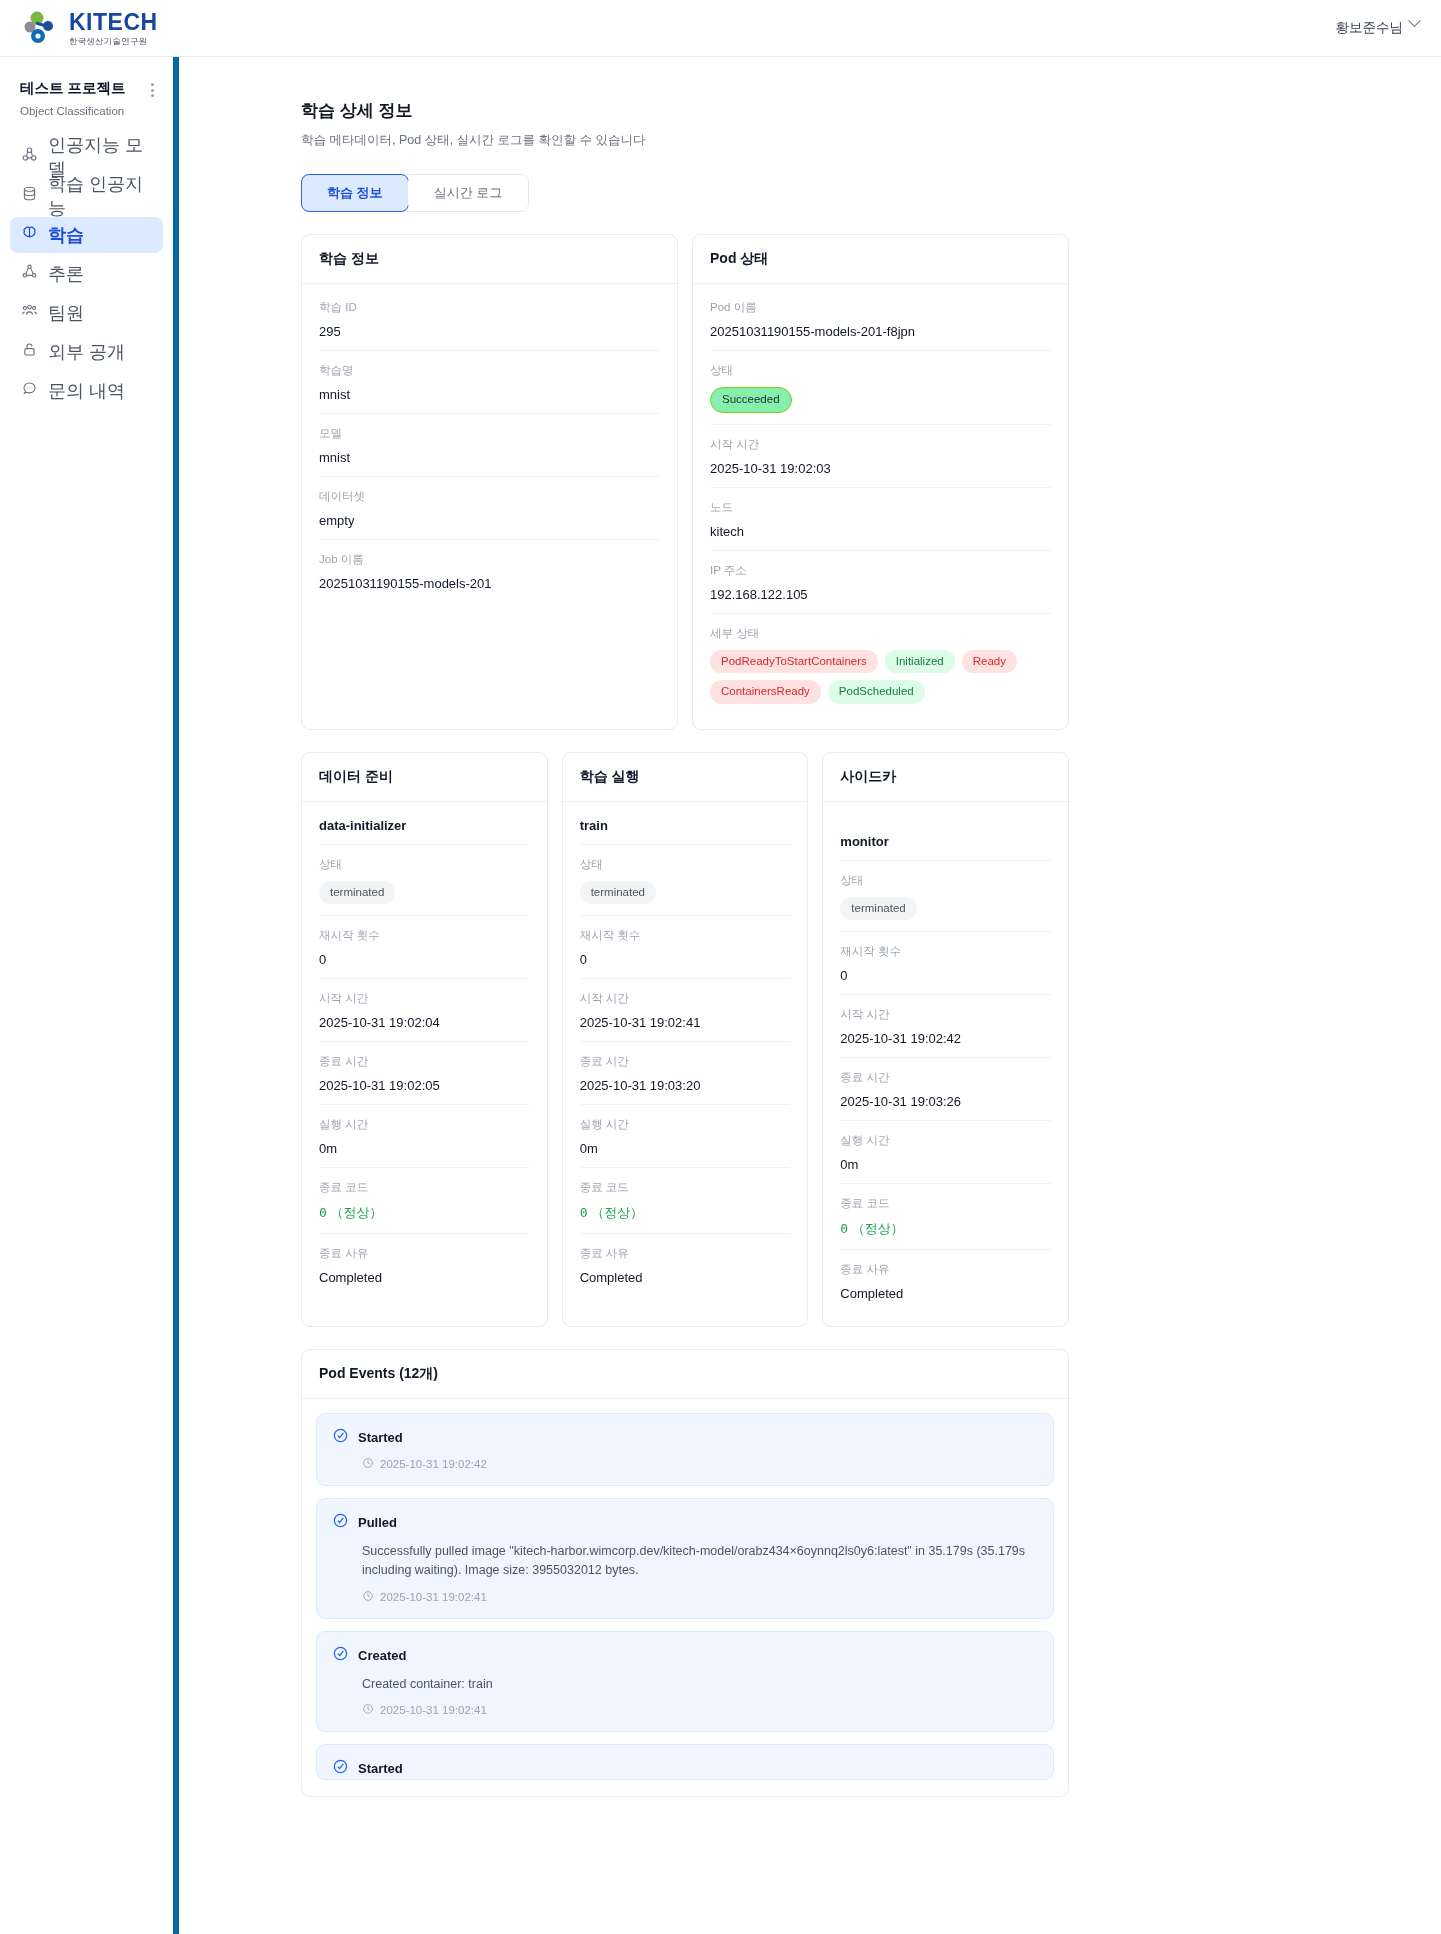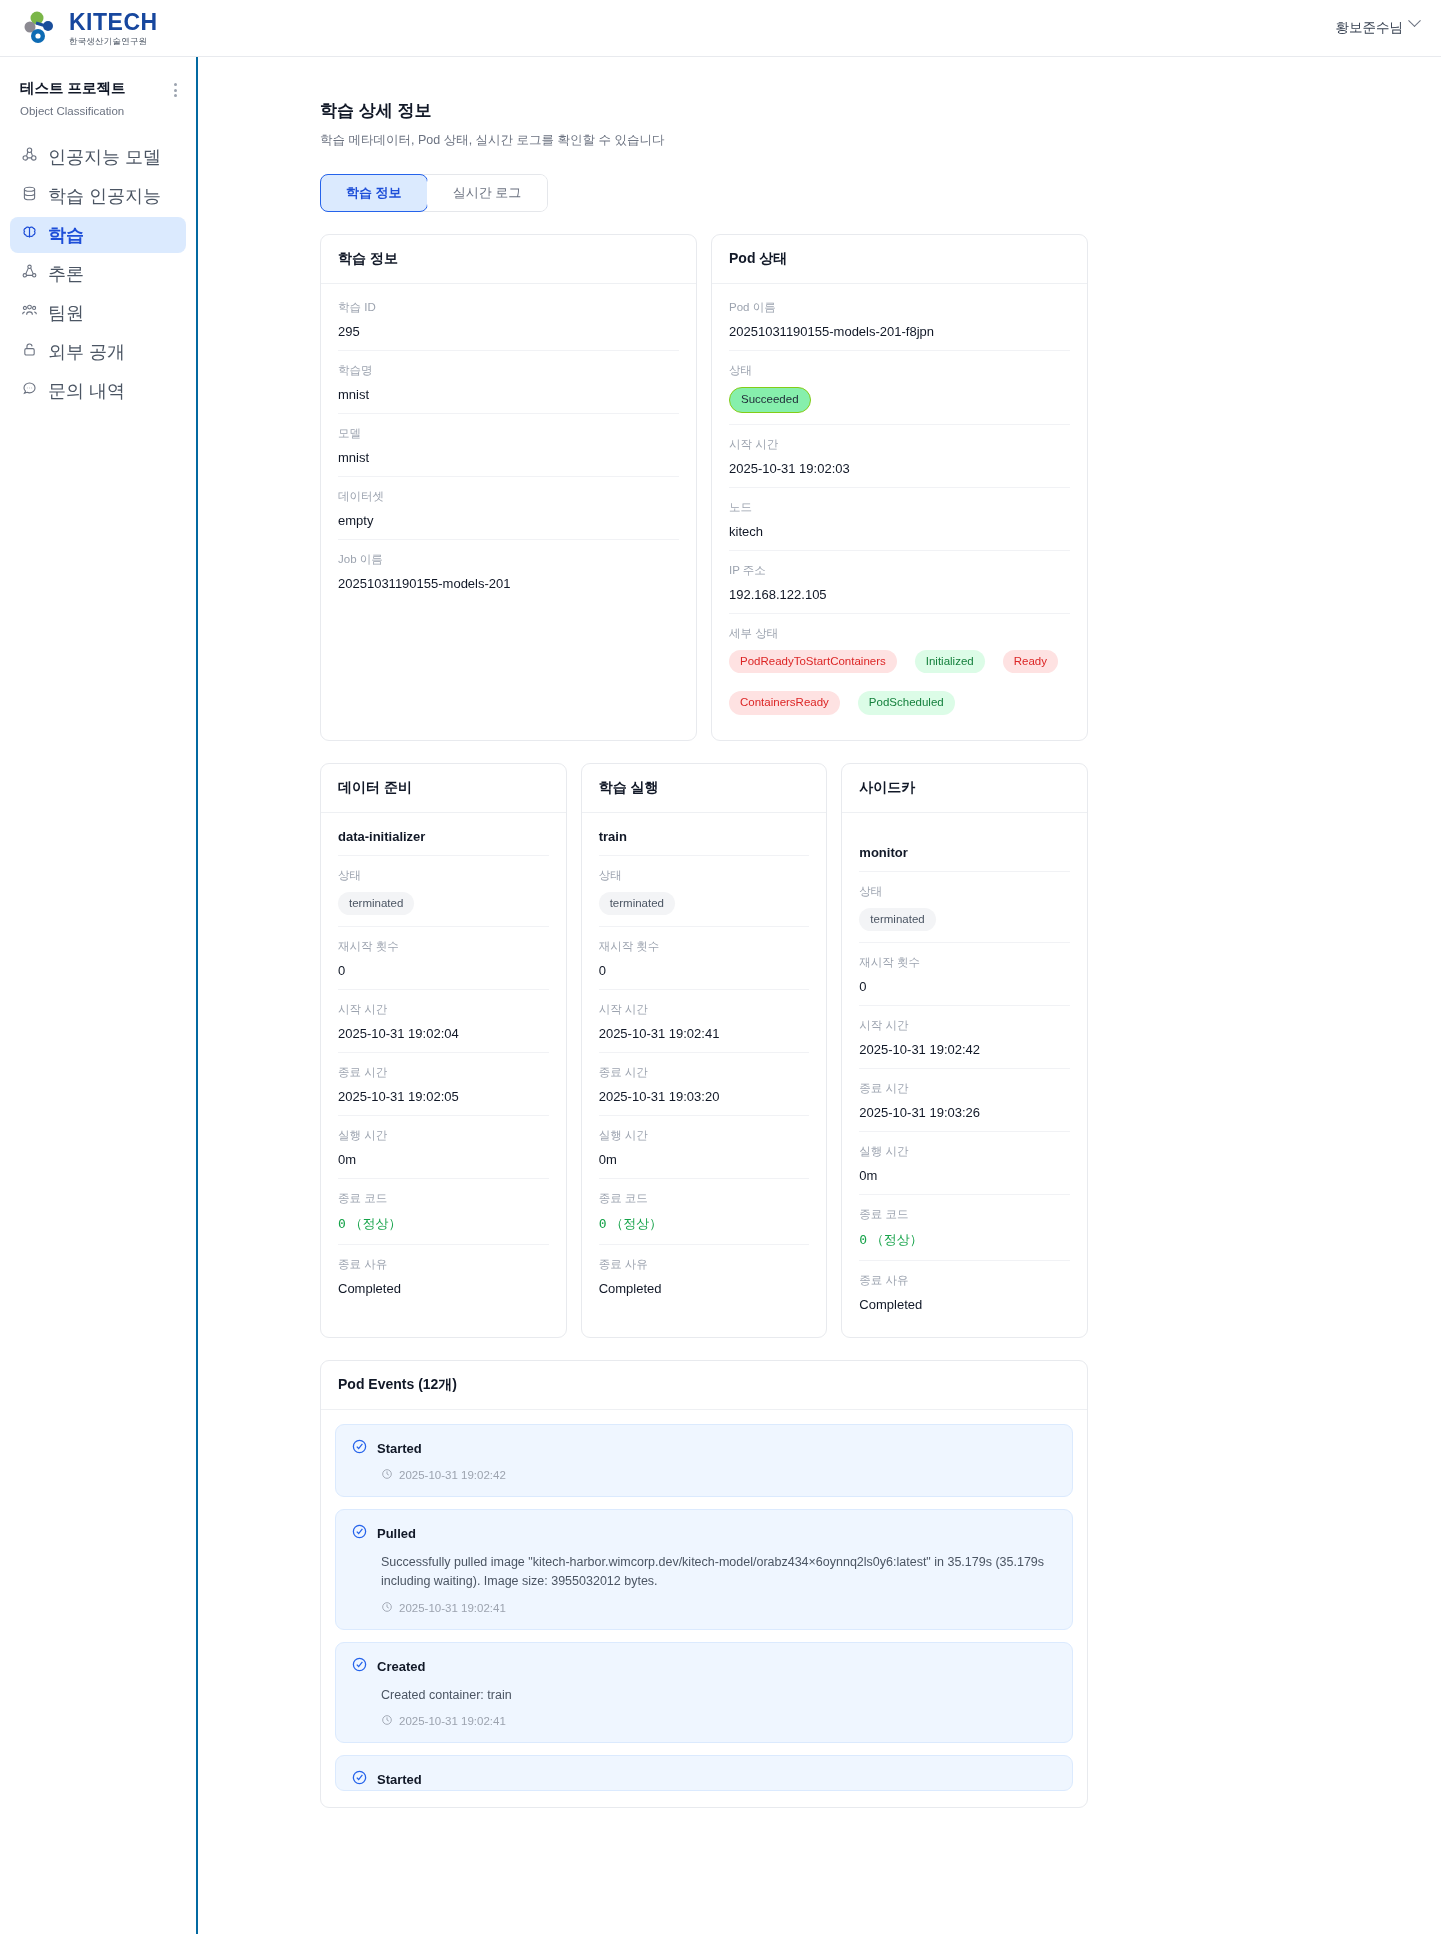--- a/index.html
+++ b/index.html
@@ -34,22 +34,22 @@
   }
   .user-menu {
     display: flex; align-items: flex-start; gap: 7px;
     font-size: 13.5px; color: #374151; cursor: pointer;
   }
   .caret { width: 9px; height: 9px; border-right: 1.6px solid #6b7280; border-bottom: 1.6px solid #6b7280; transform: rotate(45deg) translate(-2px,-2px); }
 
   
   .layout { display: flex; align-items: stretch; min-height: 1877px; }
   .sidebar {
-    width: 198px; flex: none;
-    border-right: 2px solid #0369a1;
+    width: 179px; flex: none;
+    border-right: 6px solid #0369a1;
     padding: 22px 0 0 0;
     background: #fff;
   }
   .proj-head {
     display: flex; align-items: flex-start; justify-content: space-between;
     padding: 0 14px 0 20px;
   }
   .proj-name { font-size: 14.5px; font-weight: bold; color: #111827; }
   .proj-sub { font-size: 11.5px; color: #6b7280; margin-top: 7px; }
   .kebab { display: flex; flex-direction: column; gap: 2.5px; padding: 4px 5px; cursor: pointer; }
@@ -101,21 +101,21 @@
   .field-value.bold { font-weight: bold; }
 
   .badge {
     display: inline-block; font-size: 11.5px; padding: 4px 11px;
     border-radius: 999px; line-height: 1.35;
   }
   .badge-succeeded { border: 1px solid #84cc16; color: #1f2937; background: #86efac; }
   .badge-green { background: #dcfce7; color: #15803d; }
   .badge-red { background: #fee2e2; color: #dc2626; }
   .badge-gray { background: #f3f4f6; color: #4b5563; }
-  .cond-wrap { display: flex; flex-wrap: wrap; gap: 18px; margin-top: 9px; }
+  .cond-wrap { display: flex; flex-wrap: wrap; gap: 7px; margin-top: 9px; }
 
   .exit-ok { color: #16a34a; font-size: 13px; margin-top: 9px; }
   .exit-ok .code { font-family: "DejaVu Sans Mono", "Liberation Mono", monospace; }
 
   .containers { display: flex; gap: 14px; margin-top: 22px; align-items: stretch; }
   .containers > .card { flex: 1 1 0; min-width: 0; }
 
   .events-card { margin-top: 22px; margin-bottom: 60px; }
   .events-body { padding: 14px 14px 16px 14px; }
   .event {

